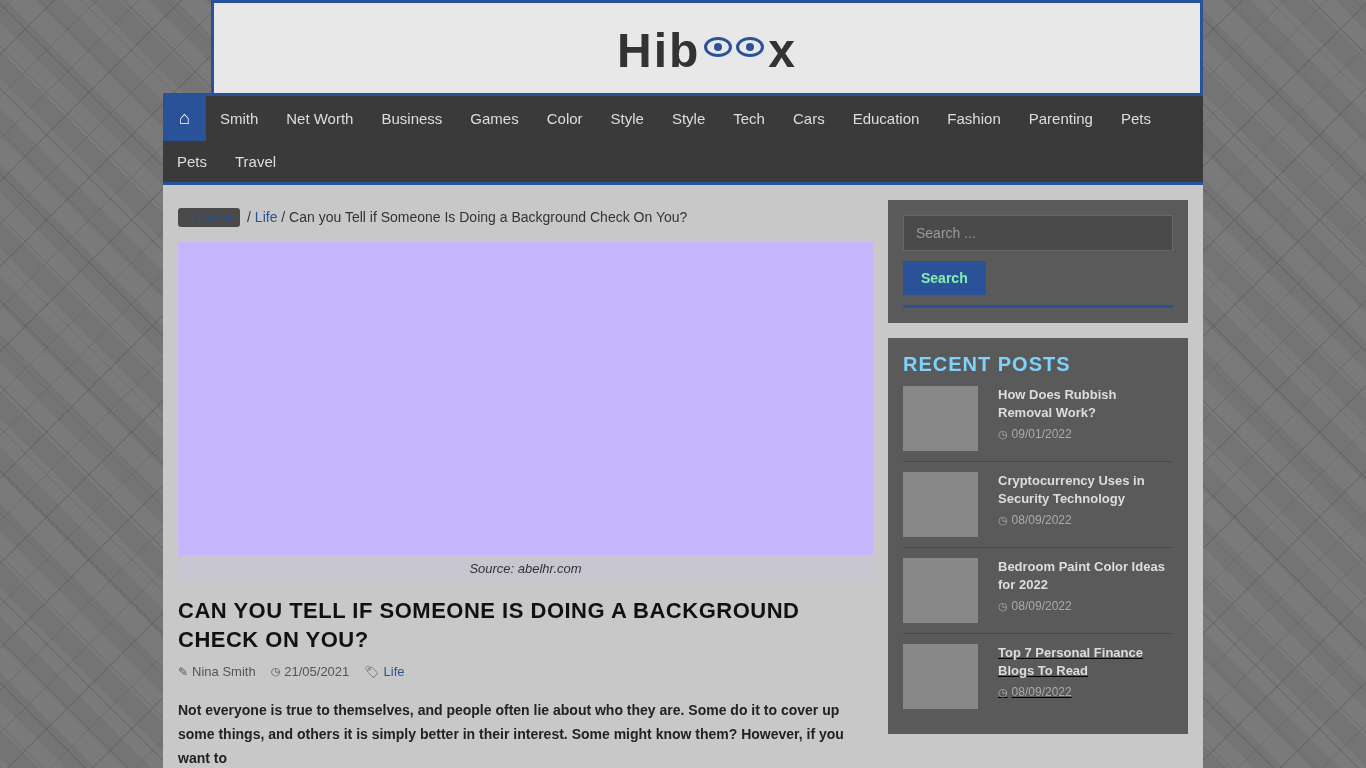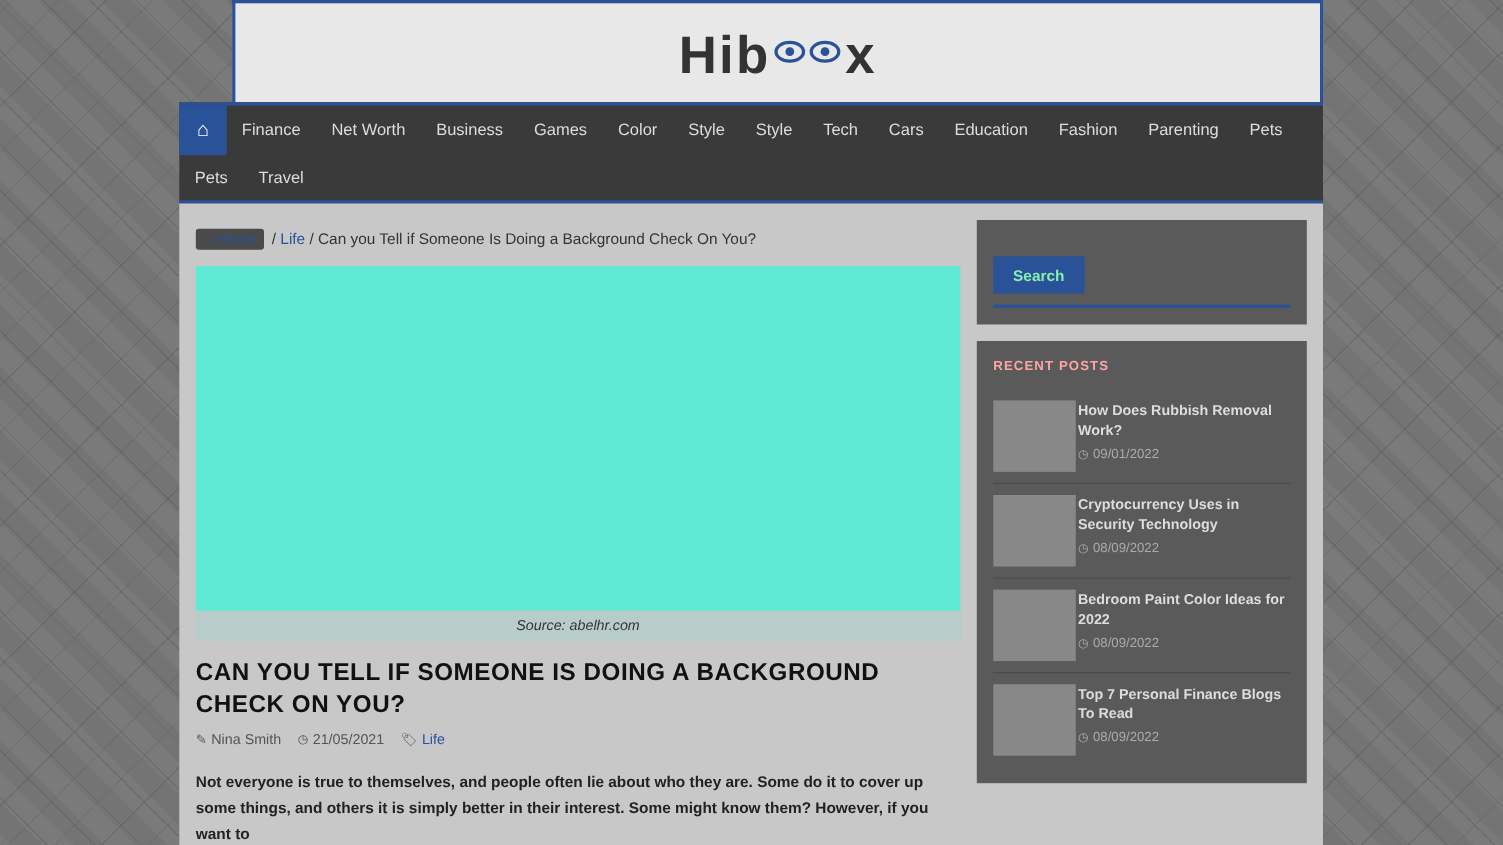--- a/index.html
+++ b/index.html
@@ -173,21 +173,21 @@
       color: white;
       padding: 2px 8px;
       border-radius: 3px;
       font-size: 13px;
       text-decoration: none;
       margin-right: 3px;
     }
 
     
     .article-image-wrap {
-      background: #5eead4;
+      background: #c4b5fd;
       width: 100%;
       height: 340px;
       margin-bottom: 8px;
       display: flex;
       align-items: flex-end;
       justify-content: center;
     }
 
     .image-caption {
       background: rgba(200,200,200,0.85);
@@ -283,36 +283,35 @@
       margin-top: 10px;
     }
 
     
     .recent-posts-widget {
       background: #5a5a5a;
       padding: 15px;
     }
 
     .widget-title {
-      font-size: 12px;
+      font-size: 20px;
       font-weight: 900;
-      color: #fca5a5;
+      color: #7dd3fc;
       text-transform: uppercase;
       letter-spacing: 1px;
-      margin-bottom: 15px;
     }
 
     .recent-post-item {
       display: flex;
-      gap: 2px;
+      gap: 20px;
       padding: 10px 0;
       border-bottom: 1px solid #4a4a4a;
     }
 
-    .recent-post-item:last-child { border-bottom: none; }
+    .recent-post-item:last-child { border-bottom: none; text-decoration: underline; }
 
     .recent-post-thumb {
       width: 75px;
       height: 65px;
       background: #888;
       flex-shrink: 0;
     }
 
     .recent-post-info {
       flex: 1;
@@ -353,21 +352,21 @@
       <span>x</span>
     </div>
   </header>
 
   <nav class="main-nav">
     <ul>
       <li class="nav-home">
         <span class="nav-home-icon">⌂</span>
       </li>
       <li>
-          <a class="nav-item">Finance</a>
+          <a class="nav-item">Smith</a>
         </li>
       <li>
           <a class="nav-item">Net Worth</a>
         </li>
       <li>
           <a class="nav-item">Business</a>
         </li>
       <li>
           <a class="nav-item">Games</a>
         </li>
@@ -443,20 +442,21 @@
         </span>
       </div>
 
       <p class="article-excerpt">Not everyone is true to themselves, and people often lie about who they are. Some do it to cover up some things, and others it is simply better in their interest. Some might know them? However, if you want to</p>
 
     </main>
 
     <aside class="sidebar">
 
       <div class="search-widget">
+        <input class="search-input" type="text" placeholder="Search ..." style="">
         <br>
         <button class="search-btn">Search</button>
         <div class="search-underline"></div>
       </div>
 
       <div class="recent-posts-widget">
         <div class="widget-title">Recent Posts</div>
 
         <div class="recent-post-item">
           <div class="recent-post-thumb"></div>

